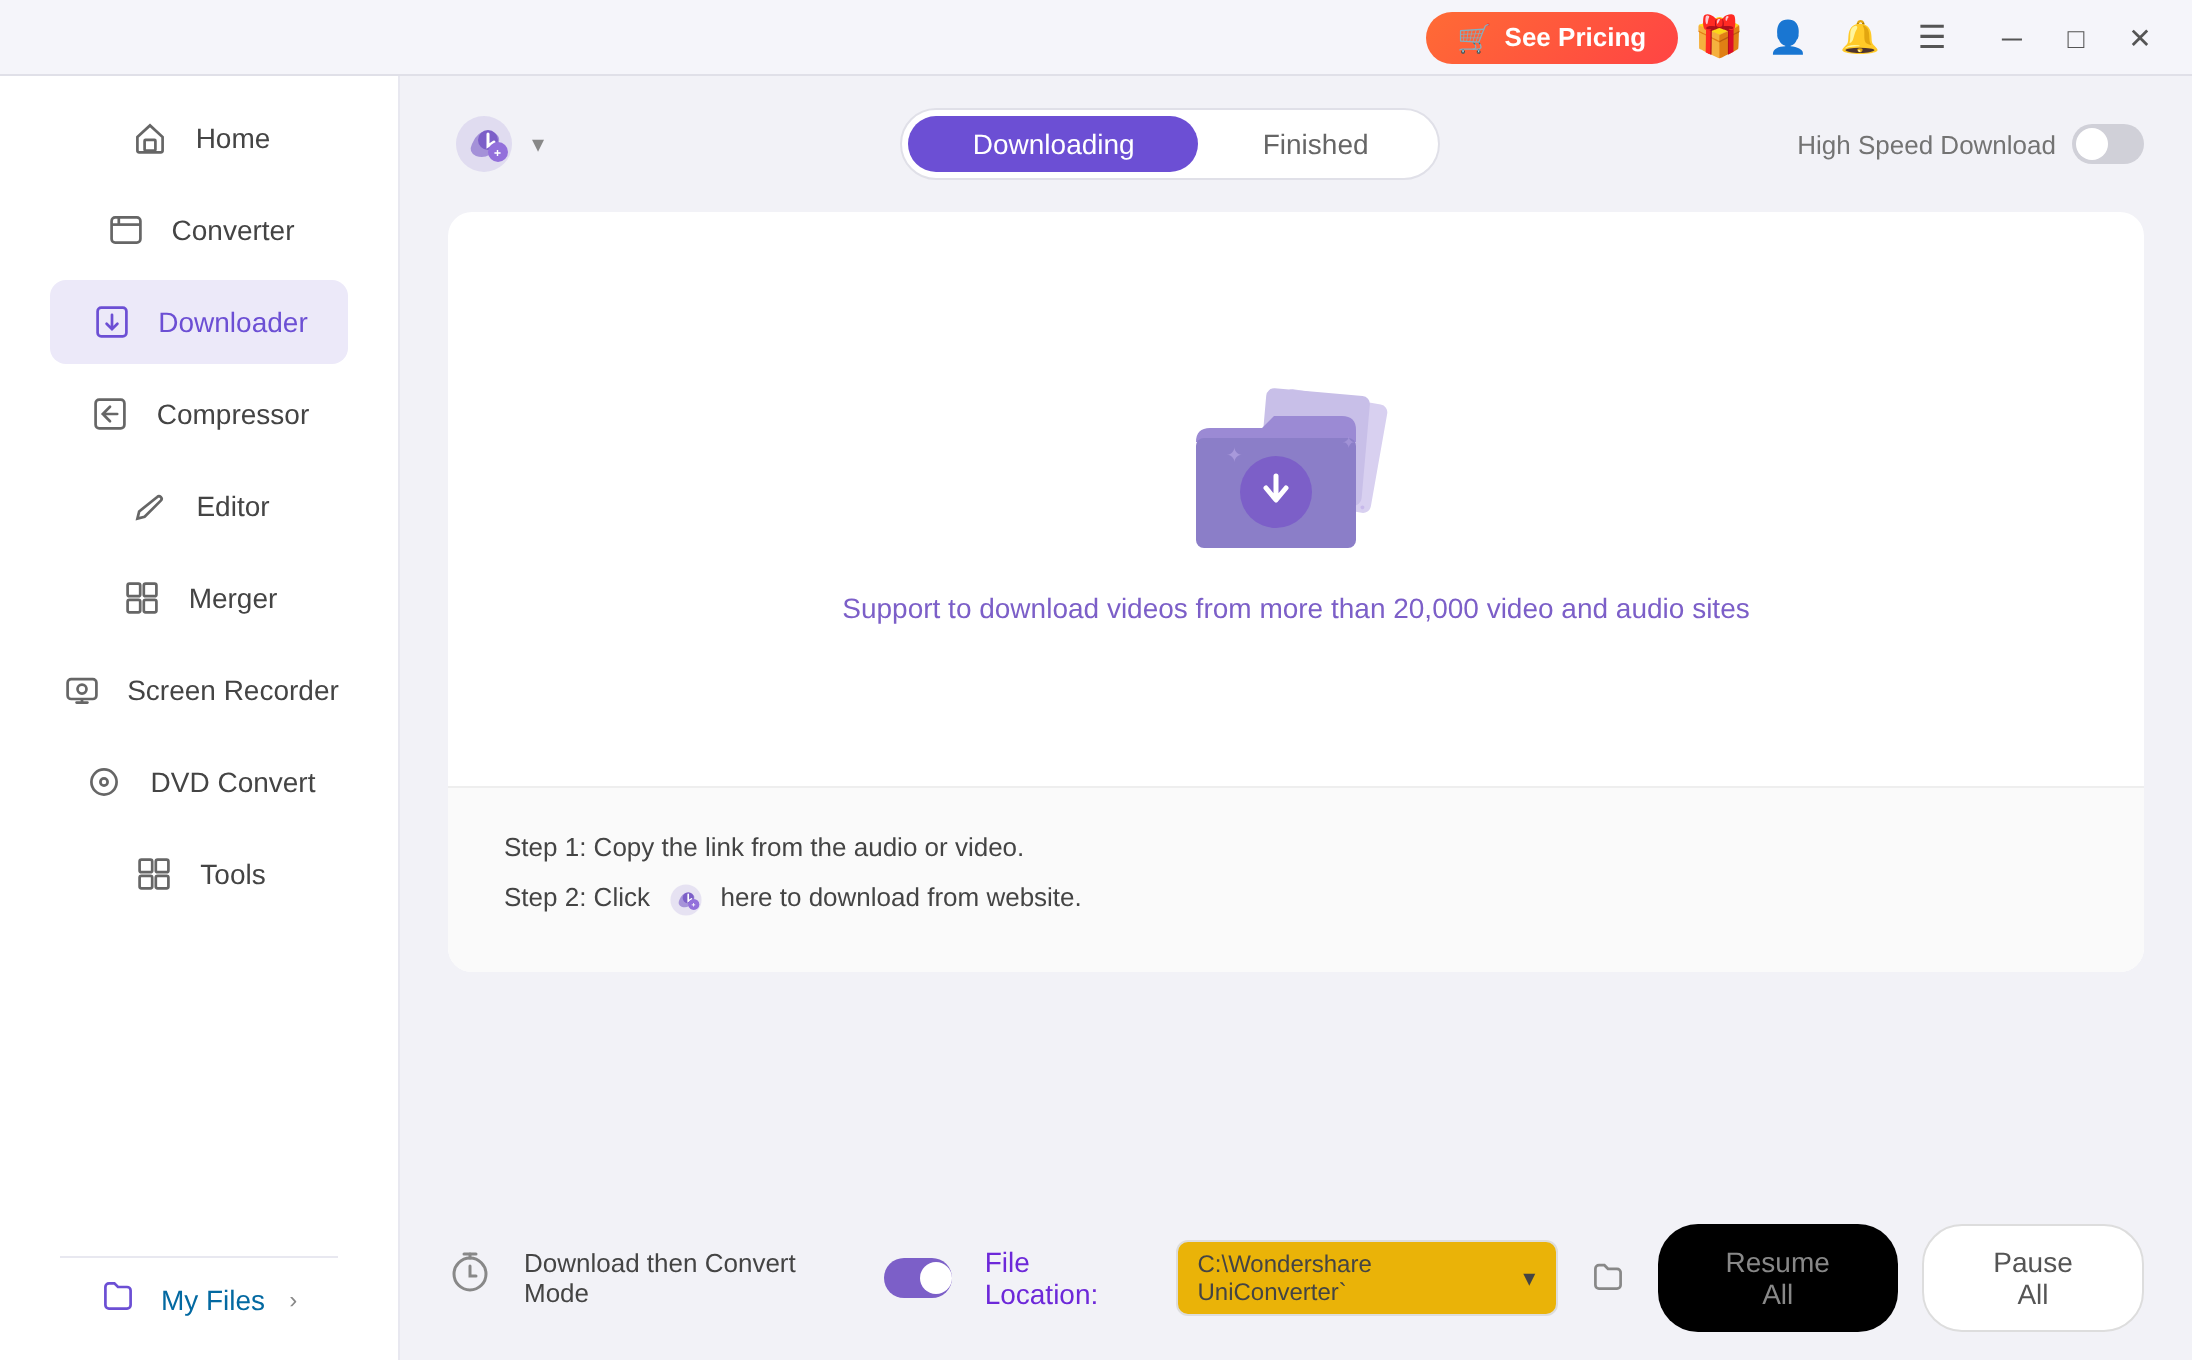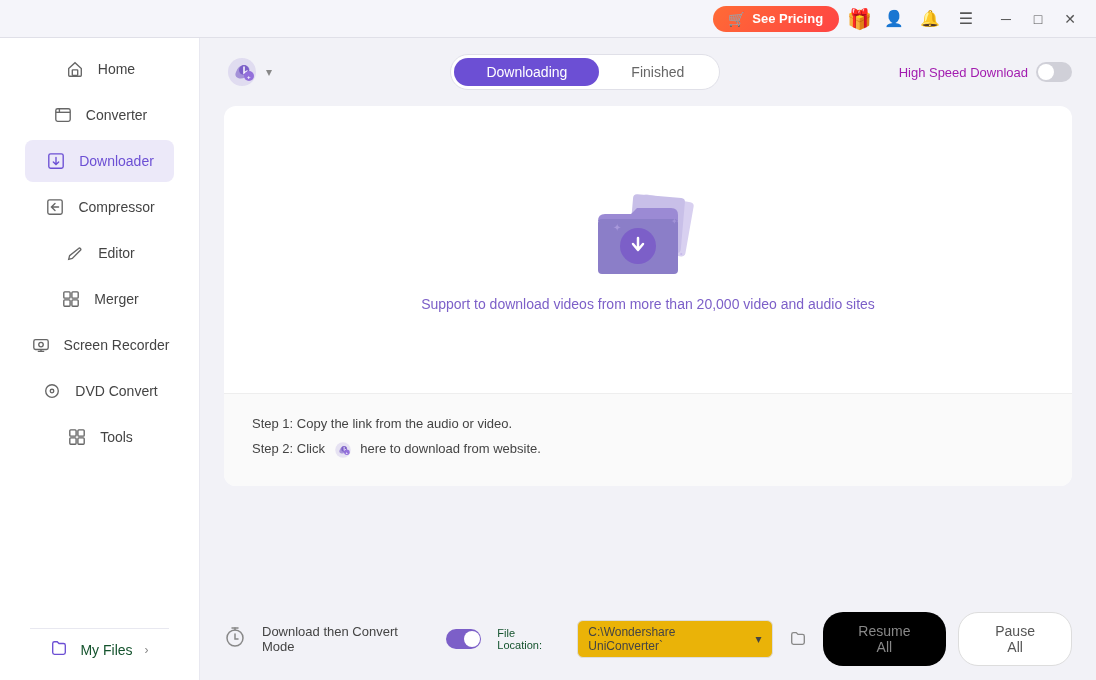--- a/index.html
+++ b/index.html
@@ -191,21 +191,21 @@
     .tab-btn.active {
       background: #6c4fd4;
       color: white;
       font-weight: 500;
     }
     .high-speed {
       display: flex;
       align-items: center;
       gap: 8px;
       font-size: 13px;
-      color: #a21caf;
+      color: #737373;
     }
     .toggle {
       width: 36px;
       height: 20px;
       background: #d0d0d8;
       border-radius: 10px;
       position: relative;
       cursor: pointer;
     }
     .toggle::after {
@@ -286,21 +286,21 @@
     .mode-toggle::after {
       content: '';
       position: absolute;
       width: 16px;
       height: 16px;
       background: white;
       border-radius: 50%;
       top: 2px;
       left: 18px;
     }
-    .file-location-label { font-size: 11px; color: #14532d; }
+    .file-location-label { font-size: 14px; color: #6d28d9; }
     .file-path-container {
       display: flex;
       align-items: center;
       gap: 6px;
       background: #eab308;
       border: 1px solid #ddd;
       border-radius: 6px;
       padding: 4px 10px;
       font-size: 12px;
       color: #444;
@@ -453,21 +453,21 @@
     </div>
 
     <div class="sidebar-spacer"></div>
 
     <div class="my-files-item">
       <span class="icon">
         <svg width="18" height="18" viewBox="0 0 20 20" fill="none">
             <path d="M3 5a2 2 0 012-2h3l2 2h5a2 2 0 012 2v8a2 2 0 01-2 2H5a2 2 0 01-2-2V5z" stroke="#6c4fd4" stroke-width="1.5" fill="none"></path>
           </svg>
       </span>
-      <span style="color:#14532d; font-weight:500">My Files</span>
+      <span style="color:#0369a1; font-weight:500">My Files</span>
       <span class="chevron">›</span>
     </div>
   </div>
 
   <div class="main-content">
 
     <div class="top-bar">
       <div class="logo-area">
         <div class="logo-icon">
           <svg width="36" height="36" viewBox="0 0 36 36">

